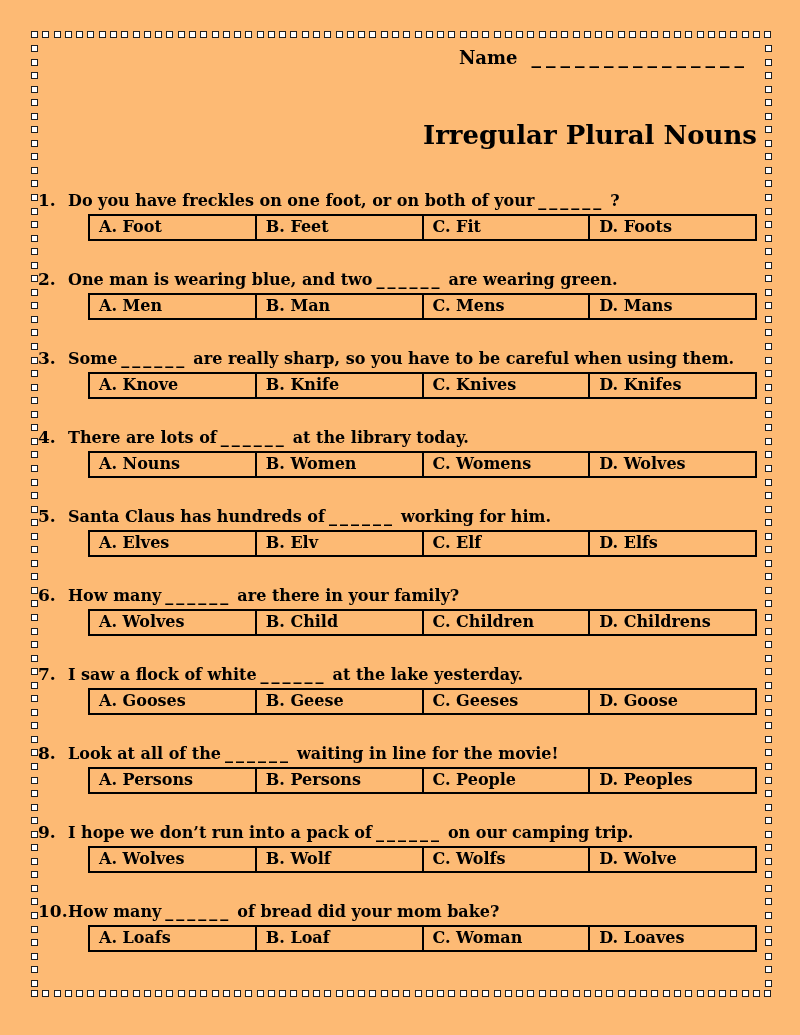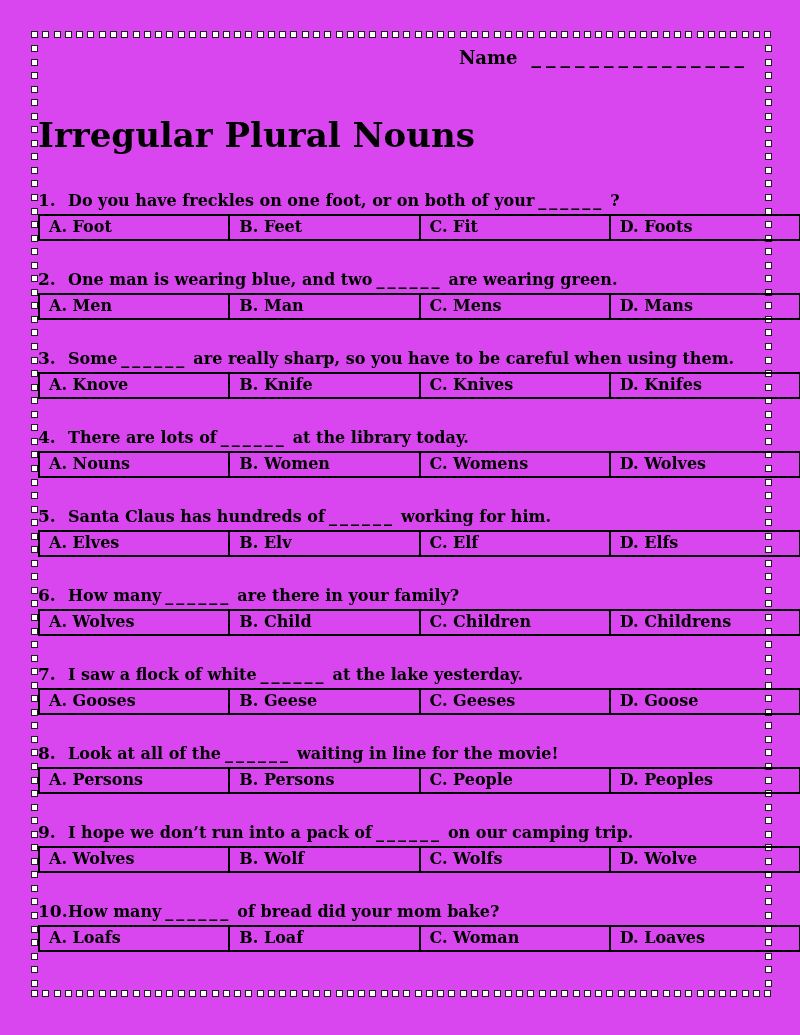--- a/index.html
+++ b/index.html
@@ -5,50 +5,51 @@
   html, body { margin: 0; padding: 0; }
   body {
     width: 800px; height: 1035px;
     background: #ffffff;
     font-family: "DejaVu Serif", "Liberation Serif", serif;
     font-weight: bold;
     color: #000;
     position: relative;
     overflow: hidden;
   }
-  .page { position: absolute; inset: 0; background: #d946ef; }
+  .page { position: absolute; inset: 0; background: #fdba74; }
 
   
   .b-strip { position: absolute; display: flex; justify-content: space-between; }
   .b-top    { left: 31px; right: 28px; top: 31px; flex-direction: row; }
   .b-bottom { left: 31px; right: 28px; top: 990px; flex-direction: row; }
   .b-left   { left: 31px; top: 45px; bottom: 48px; flex-direction: column; }
   .b-right  { right: 28px; top: 45px; bottom: 48px; flex-direction: column; }
   .sq {
     width: 7px; height: 7px; box-sizing: border-box;
     border: 1.5px solid #1f1f1f; background: #fff; flex: none;
   }
 
   .content { position: absolute; left: 38px; top: 44px; right: 43px; }
 
   .name-row { text-align: right; padding-right: 8px; font-size: 18px; line-height: 26px; }
   .name-blank { letter-spacing: 5px; margin-left: 14px; font-size: 19px; }
 
-  .title { text-align: left; font-size: 34px; line-height: 36px; margin-top: 46px; }
+  .title { text-align: right; font-size: 26px; line-height: 36px; margin-top: 46px; }
 
   .questions { margin-top: 36px; }
   .question { margin-bottom: 27px; }
   .q-line { display: flex; font-size: 16px; line-height: 22px; align-items: baseline; }
   .q-num { flex: none; min-width: 30px; font-size: 17px; }
   .q-text { flex: 1; }
   .blank { letter-spacing: 3px; margin: 0 6px 0 4px; }
 
   table.opts {
     border-collapse: collapse;
-    width: 763px;
+    width: 669px;
+    margin-left: 50px;
     margin-top: 2px;
     table-layout: fixed;
   }
   table.opts td {
     border: 2px solid #000;
     width: 25%;
     font-size: 16px;
     line-height: 20px;
     padding: 1px 2px 2px 9px;
     white-space: nowrap;

